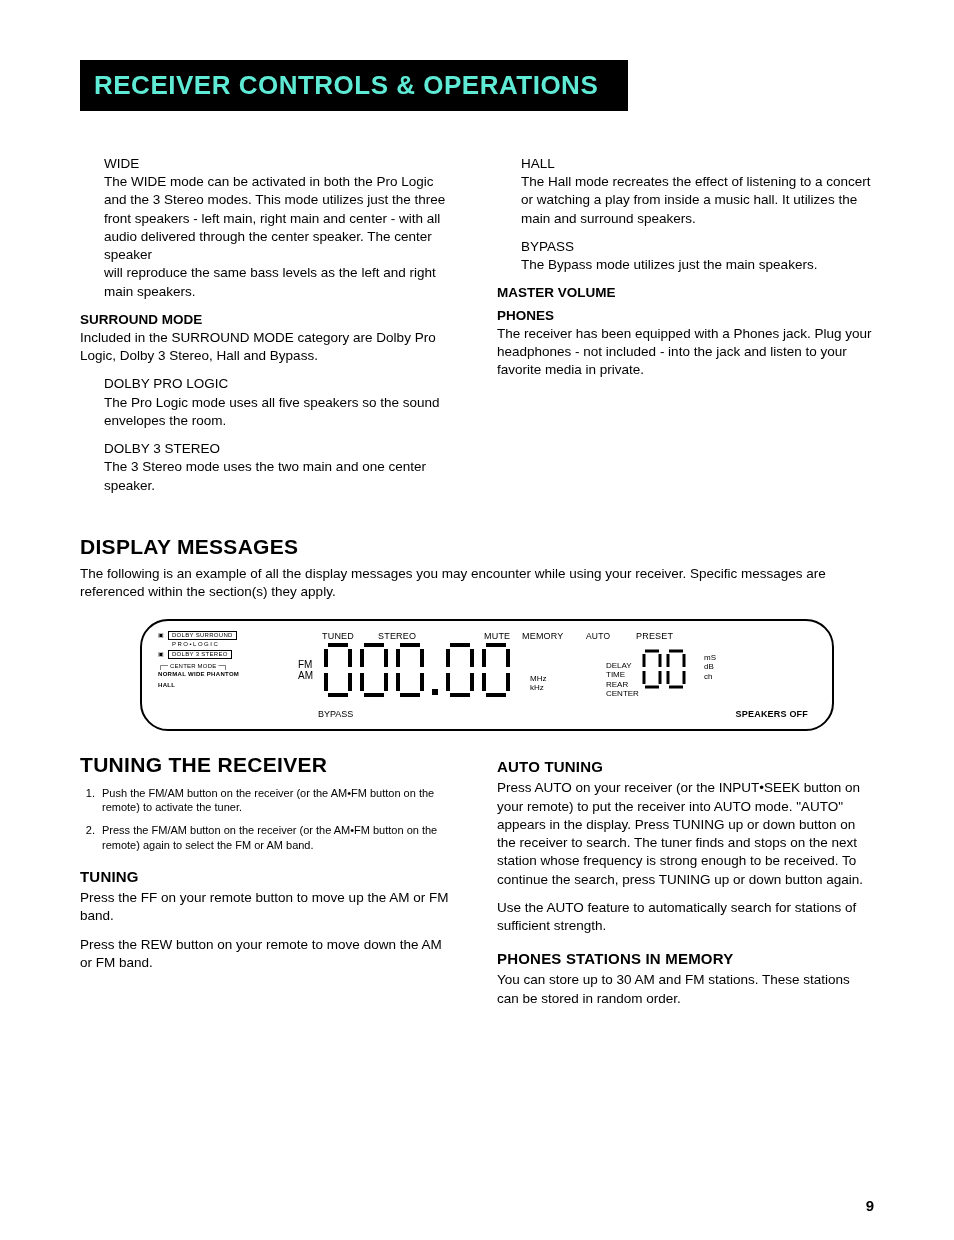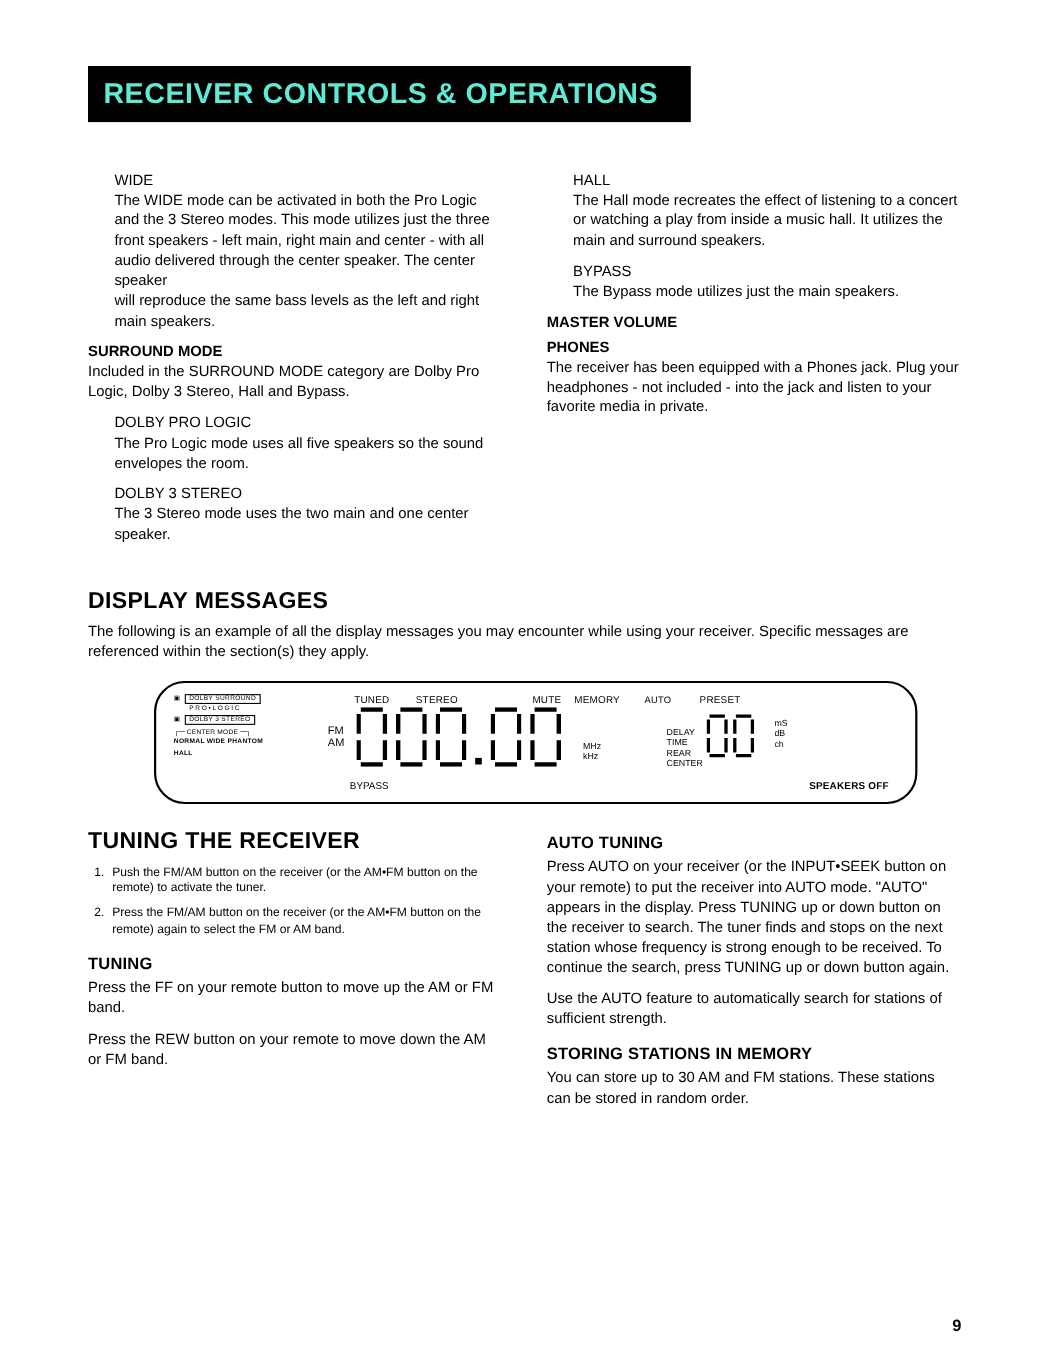--- a/index.html
+++ b/index.html
@@ -308,19 +308,19 @@
       </ol>
       <h3>TUNING</h3>
       <p>Press the FF on your remote button to move up the AM or FM band.</p>
       <p>Press the REW button on your remote to move down the AM or FM band.</p>
     </div>
 
     <div class="col">
       <h3 style="margin-top:6px;">AUTO TUNING</h3>
       <p>Press AUTO on your receiver (or the INPUT•SEEK button on your remote) to put the receiver into AUTO mode. "AUTO" appears in the display. Press TUNING up or down button on the receiver to search. The tuner finds and stops on the next station whose frequency is strong enough to be received. To continue the search, press TUNING up or down button again.</p>
       <p>Use the AUTO feature to automatically search for stations of sufficient strength.</p>
-      <h3>STORING STATIONS IN MEMORY</h3>
+      <h3>PHONES STATIONS IN MEMORY</h3>
       <p>You can store up to 30 AM and FM stations. These stations can be stored in random order.</p>
     </div>
   </div>
 
   <div class="page-num">9</div>
 </div>
 
 </body></html>

